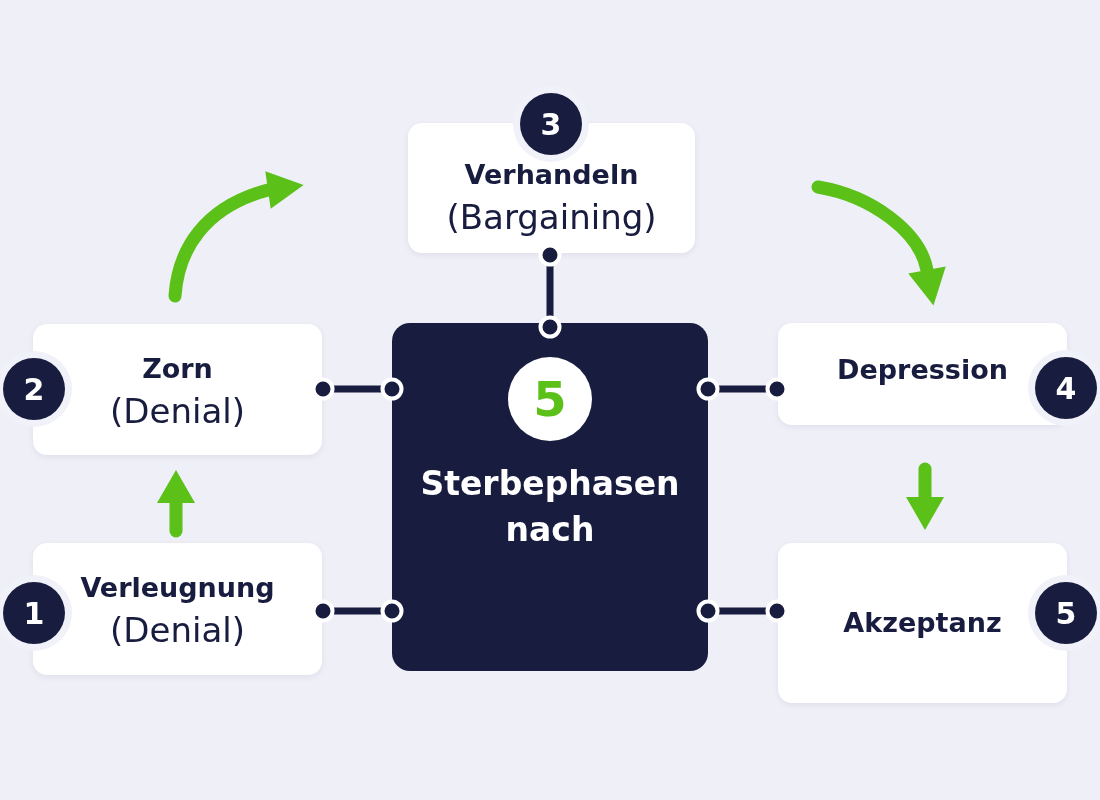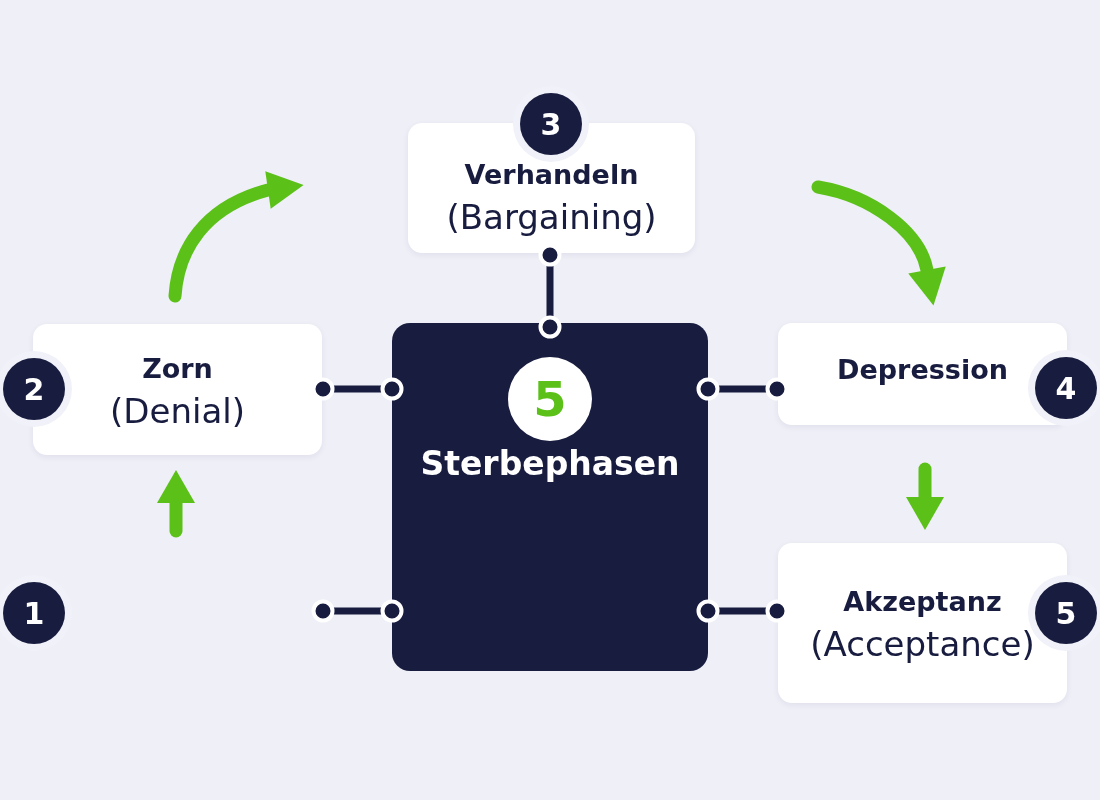--- a/index.html
+++ b/index.html
@@ -34,21 +34,21 @@
   .center-card{
     position:absolute;left:392px;top:323px;width:316px;height:348px;
     background:var(--c-navy);border-radius:18px;z-index:1;
     display:flex;flex-direction:column;align-items:center;
   }
   .center-circle{
     margin-top:34px;width:84px;height:84px;border-radius:50%;
     background:var(--c-box);display:flex;align-items:center;justify-content:center;
   }
   .center-number{font-size:48px;font-weight:700;color:var(--c-green);line-height:1;}
-  .center-title{margin-top:0;text-align:center;color:#fff;font-weight:700;
+  .center-title{margin-top:20px;text-align:center;color:#fff;font-weight:700;
     font-size:33px;line-height:46px;}
   
   .badge{
     position:absolute;width:62px;height:62px;border-radius:50%;
     background:var(--c-navy);color:#fff;z-index:3;
     display:flex;align-items:center;justify-content:center;
     font-size:30px;font-weight:700;
     box-shadow:0 0 0 7px var(--c-halo);
   }
   #badge-1{left:3px;top:582px;}
@@ -61,47 +61,51 @@
   .conn{stroke:var(--c-navy);stroke-width:7;stroke-linecap:round;}
   .dot{fill:var(--c-navy);stroke:var(--c-box);stroke-width:4;}
   .garrow{stroke:var(--c-green);stroke-width:13;fill:none;stroke-linecap:round;}
   .ghead{fill:var(--c-green);}
 </style>
 </head>
 <body>
 
 <div class="canvas">
 
+  <div class="card" id="card-verleugnung">
+    <div class="name-de">Verleugnung</div>
+    <div class="name-en">(Denial)</div>
+  </div>
 
   <div class="card" id="card-zorn">
     <div class="name-de">Zorn</div>
     <div class="name-en">(Denial)</div>
   </div>
 
   <div class="card" id="card-verhandeln">
     <div class="name-de">Verhandeln</div>
     <div class="name-en">(Bargaining)</div>
   </div>
 
   <div class="card" id="card-depression">
     <div class="name-de">Depression</div>
     <div class="name-en"></div>
   </div>
 
   <div class="card" id="card-akzeptanz">
     <div class="name-de">Akzeptanz</div>
-    <div class="name-en">(Acceptance)</div>
   </div>
 
   <div class="center-card">
     <div class="center-circle">
       <div class="center-number">5</div>
     </div>
     <div class="center-title">
       <div>Sterbephasen</div>
+      <div>nach</div>
     </div>
   </div>
 
   <div class="badge" id="badge-1">1</div>
   <div class="badge" id="badge-2">2</div>
   <div class="badge" id="badge-3">3</div>
   <div class="badge" id="badge-4">4</div>
   <div class="badge" id="badge-5">5</div>
 
   <svg class="overlay" width="1100" height="800" viewBox="0 0 1100 800">

